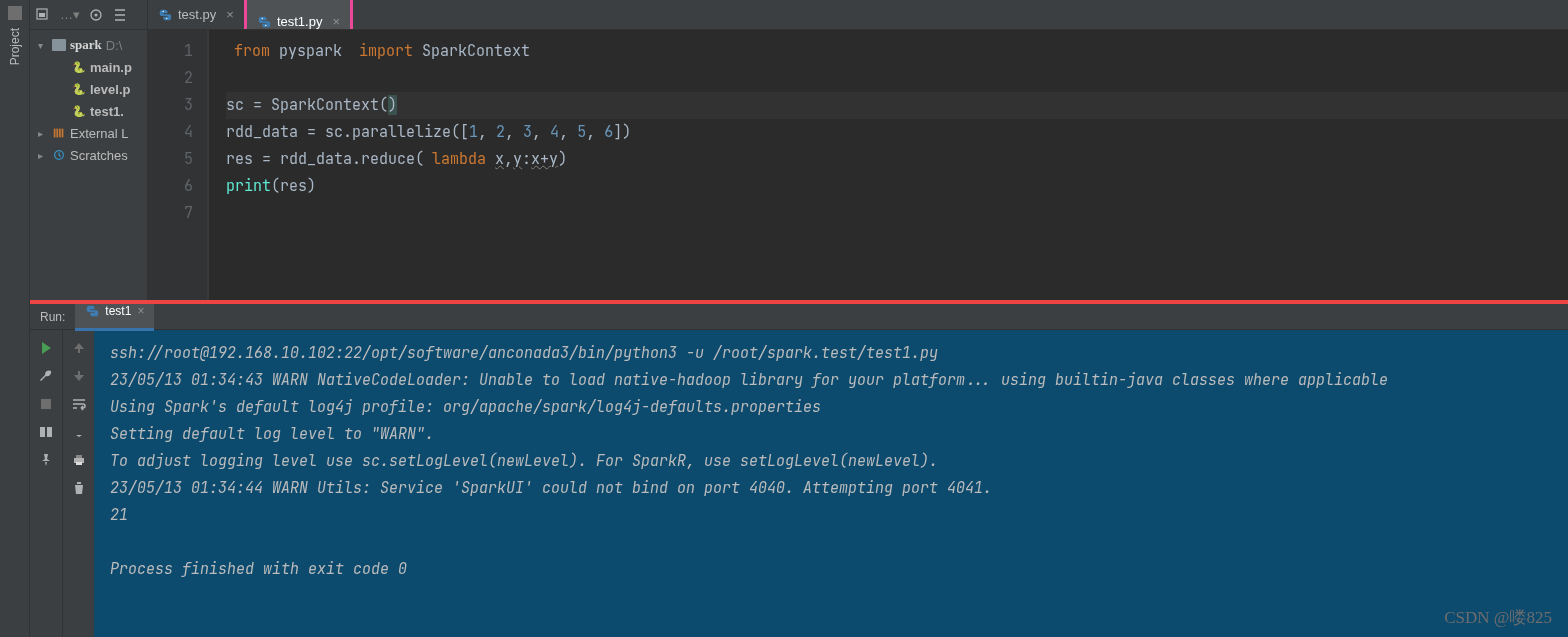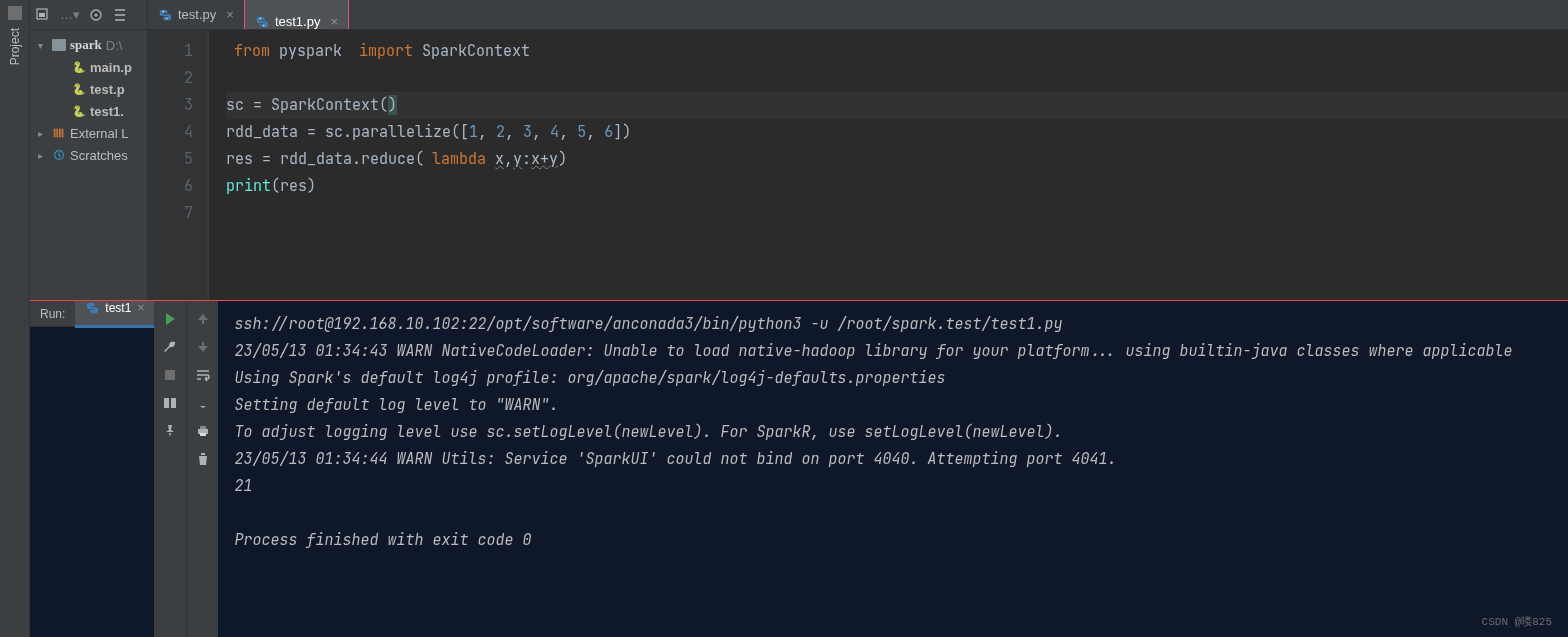--- a/index.html
+++ b/index.html
@@ -80,21 +80,21 @@
 }
 .tabs {
   height:30px;
   background:#3c3f41;
   display:flex;
   align-items:stretch;
   border-bottom:1px solid #323232;
 }
 .tab {
   display:flex; align-items:center; gap:6px;
-  padding:0 10px; border-right:1px solid #ec4899;
+  padding:0 10px; border-right:3px solid #ec4899;
   color:#bbbbbb; cursor:pointer; font-size:13px;
   position: relative;
 }
 .tab.active {
   background:#4e5254; color:#ffffff;align-items:flex-end;
 }
 .tab .close { color:#919191; font-size:13px; margin-left:4px; }
 .tab .pyglyph { width:14px; height:14px; display:inline-block; }
 .editor {
   flex:1; display:flex;
@@ -113,24 +113,24 @@
 .code .margin-line { position:absolute; left:0; top:0; bottom:0; width:1px; background:#3a3a3a; }
 .kw { color:#cc7832;margin-left:8px; }
 .num { color:#6897bb; }
 .paren-hl { background:#3b514d; }
 .builtin { color:#5eead4; }
 .lambda-warn { text-decoration: underline wavy #808080; text-decoration-thickness:1px; }
 .line-hl { background:#323232; display:inline-block; width:100%; }
 
 .run-panel {
   flex:1;
-  background:#0f172a;
-  border-top:1px solid #ef4444;
+  background:#0c4a6e;
+  border-top:4px solid #ef4444;
   display:flex;
-  flex-direction:row;
+  flex-direction:column;
 }
 .run-header {
   height:26px; background:#3c3f41; display:flex; align-items:center;
   color:#bbbbbb; font-size:12px; border-bottom:1px solid #323232;
 }
 .run-label { padding:0 10px; }
 .run-tab {
   height:26px; display:flex; gap:6px;
   padding:0 10px; background:#4e5254; color:#fff;
   position: relative;
@@ -147,22 +147,22 @@
 }
 .ricon { width:16px; height:16px; color:#afb1b3; cursor:pointer; display:inline-flex; align-items:center; justify-content:center; }
 .run-btn { color:#499c54; }
 .console {
   flex:1; padding:10px 16px;
   font-family:'JetBrains Mono','Consolas',monospace;
   font-size:15px; line-height:27px; color:#bbbbbb;
   white-space:pre-wrap; overflow:auto;font-style:italic;
 }
 .watermark {
-  position:fixed; right:16px; bottom:8px; color:#6d6d6d; font-size:11px;
-  font-family: Liberation Mono, monospace;
+  position:fixed; right:16px; bottom:8px; color:#6d6d6d; font-size:17px;
+  font-family: Liberation Serif, serif;
 }
 </style>
 </head>
 <body>
 
 <div class="project-tab">
   <span class="proj-icon"></span>
   <span class="project-label">Project</span>
 </div>
 
@@ -196,21 +196,21 @@
           <span class="folder-icon"></span>
           <span class="bold">spark</span>
           <span class="dim">D:\</span>
         </div>
         <div class="tree-row indent1">
           <span class="py-icon"></span>
           <span>main.p</span>
         </div>
         <div class="tree-row indent1">
           <span class="py-icon"></span>
-          <span>test.p</span>
+          <span>level.p</span>
         </div>
         <div class="tree-row indent1">
           <span class="py-icon"></span>
           <span>test1.</span>
         </div>
         <div class="tree-row indent0">
           <span class="arrow">▸</span>
           <span class="ticon lib-icon">
             <svg viewBox="0 0 16 16" width="14" height="14">
                 <rect x="2" y="3" width="2" height="10" fill="#c57633"></rect>

